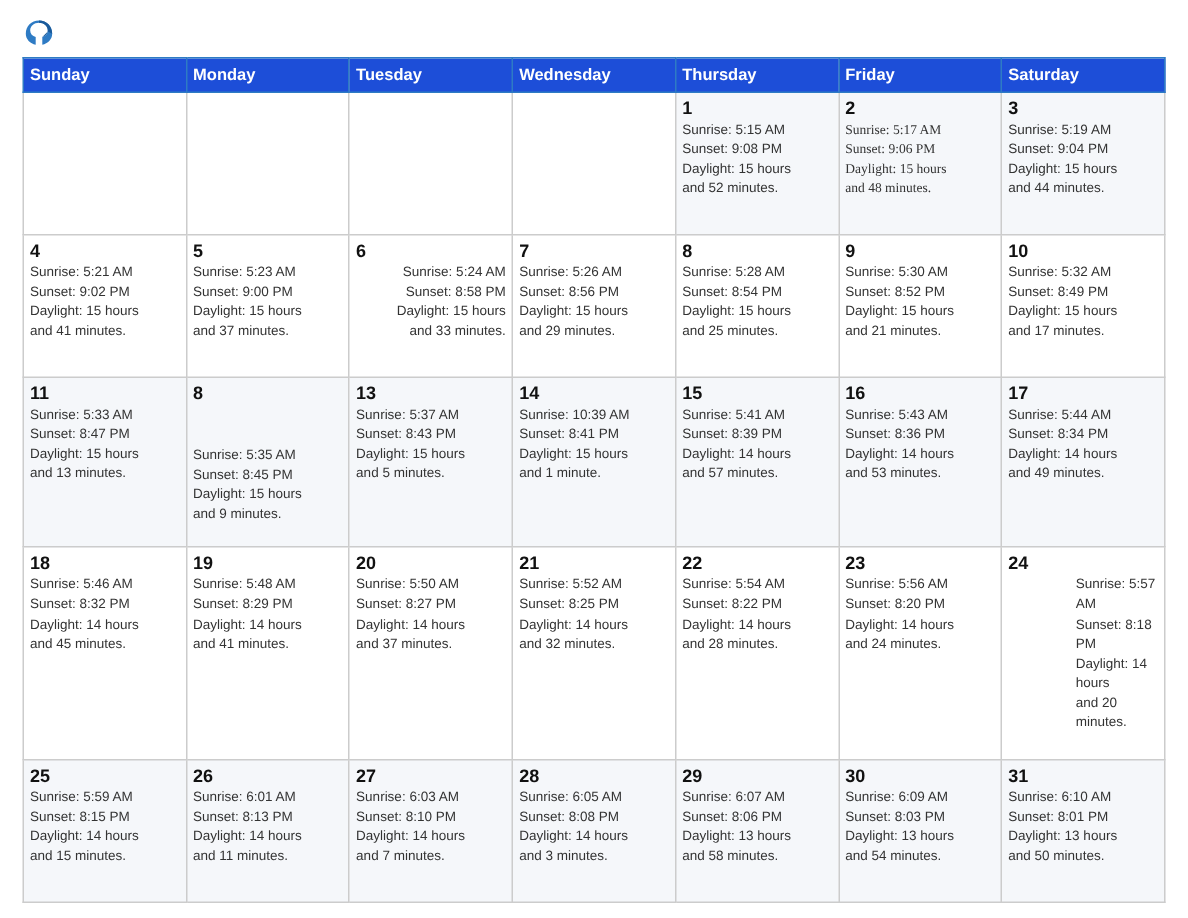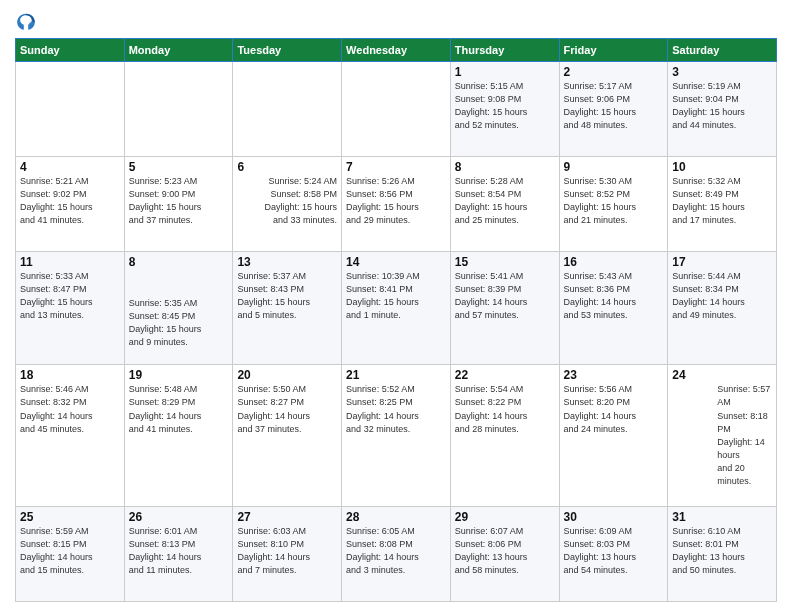--- a/index.html
+++ b/index.html
@@ -52,21 +52,21 @@
       color: #444;
       font-weight: 400;
     }
     .calendar-table {
       width: 100%;
       border-collapse: collapse;
       flex: 1;
       table-layout: fixed;
     }
     .calendar-table thead tr th {
-      background: #15803d;
+      background: #1d4ed8;
       color: #fff;
       font-size: 11px;
       font-weight: 600;
       padding: 5px 4px;
       text-align: left;
       border: 1px solid #2e7bc4;
     }
     .calendar-table tbody tr td {
       border: 1px solid #ccc;
       vertical-align: top;
@@ -139,21 +139,21 @@
           <td class="empty"></td>
           <td>
             <span class="day-number">1</span>
             <div class="day-info" style="white-space: pre-line;">Sunrise: 5:15 AM
 Sunset: 9:08 PM
 Daylight: 15 hours
 and 52 minutes.</div>
           </td>
           <td>
             <span class="day-number">2</span>
-            <div class="day-info" style="white-space: pre-line;">Sunrise: 5:17 AM
+            <div class="day-info" style="white-space: pre-line; font-family: Liberation Serif, serif;">Sunrise: 5:17 AM
 Sunset: 9:06 PM
 Daylight: 15 hours
 and 48 minutes.</div>
           </td>
           <td>
             <span class="day-number">3</span>
             <div class="day-info" style="white-space: pre-line;">Sunrise: 5:19 AM
 Sunset: 9:04 PM
 Daylight: 15 hours
 and 44 minutes.</div>

